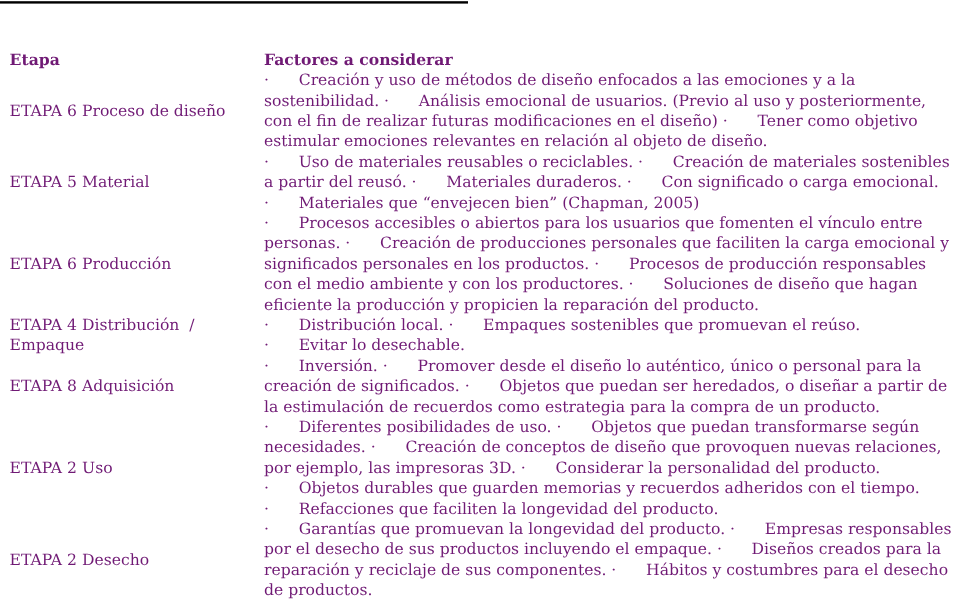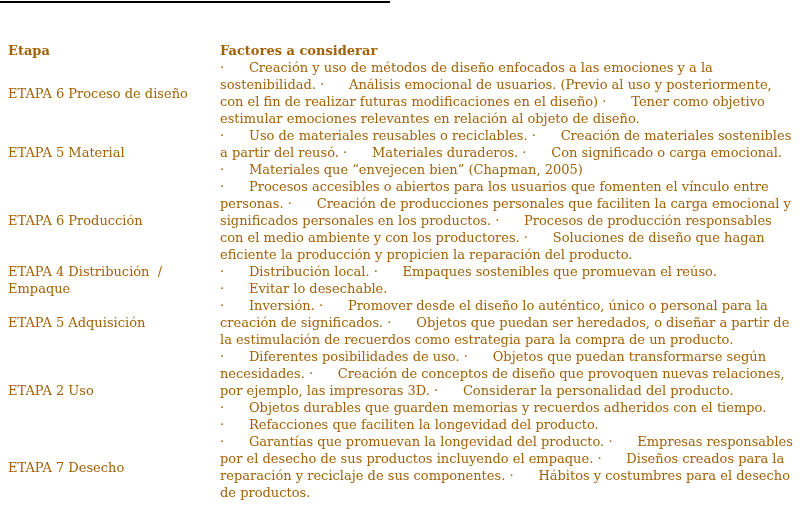--- a/index.html
+++ b/index.html
@@ -5,21 +5,21 @@
   html, body {
     margin: 0;
     padding: 0;
     background: #ffffff;
   }
   .page {
     position: relative;
     width: 803px;
     height: 508px;
     background: #ffffff;
-    color: #a16207;
+    color: #701a75;
     font-family: "DejaVu Serif", serif;
     font-size: 13px;
     line-height: 17px;
     overflow: hidden;
   }
   .top-rule {
     position: absolute;
     top: 1px;
     left: 0;
     width: 390px;
@@ -82,28 +82,28 @@
       </tr>
 
       <tr>
         <td class="col-etapa cell-text">ETAPA 4 Distribución&nbsp; /
 Empaque</td>
         <td class="col-fact cell-text">·&nbsp;&nbsp;&nbsp;&nbsp;&nbsp;&nbsp;Distribución local. ·&nbsp;&nbsp;&nbsp;&nbsp;&nbsp;&nbsp;Empaques sostenibles que promuevan el reúso.
 ·&nbsp;&nbsp;&nbsp;&nbsp;&nbsp;&nbsp;Evitar lo desechable.</td>
       </tr>
 
       <tr>
-        <td class="col-etapa cell-text">ETAPA 5 Adquisición</td>
+        <td class="col-etapa cell-text">ETAPA 8 Adquisición</td>
         <td class="col-fact cell-text">·&nbsp;&nbsp;&nbsp;&nbsp;&nbsp;&nbsp;Inversión. ·&nbsp;&nbsp;&nbsp;&nbsp;&nbsp;&nbsp;Promover desde el diseño lo auténtico, único o personal para la creación de significados. ·&nbsp;&nbsp;&nbsp;&nbsp;&nbsp;&nbsp;Objetos que puedan ser heredados, o diseñar a partir de la estimulación de recuerdos como estrategia para la compra de un producto.</td>
       </tr>
 
       <tr>
         <td class="col-etapa cell-text">ETAPA 2 Uso</td>
         <td class="col-fact cell-text">·&nbsp;&nbsp;&nbsp;&nbsp;&nbsp;&nbsp;Diferentes posibilidades de uso. ·&nbsp;&nbsp;&nbsp;&nbsp;&nbsp;&nbsp;Objetos que puedan transformarse según necesidades. ·&nbsp;&nbsp;&nbsp;&nbsp;&nbsp;&nbsp;Creación de conceptos de diseño que provoquen nuevas relaciones, por ejemplo, las impresoras 3D. ·&nbsp;&nbsp;&nbsp;&nbsp;&nbsp;&nbsp;Considerar la personalidad del producto. ·&nbsp;&nbsp;&nbsp;&nbsp;&nbsp;&nbsp;Objetos durables que guarden memorias y recuerdos adheridos con el tiempo. ·&nbsp;&nbsp;&nbsp;&nbsp;&nbsp;&nbsp;Refacciones que faciliten la longevidad del producto.</td>
       </tr>
 
       <tr>
-        <td class="col-etapa cell-text">ETAPA 7 Desecho</td>
+        <td class="col-etapa cell-text">ETAPA 2 Desecho</td>
         <td class="col-fact cell-text">·&nbsp;&nbsp;&nbsp;&nbsp;&nbsp;&nbsp;Garantías que promuevan la longevidad del producto. ·&nbsp;&nbsp;&nbsp;&nbsp;&nbsp;&nbsp;Empresas responsables por el desecho de sus productos incluyendo el empaque. ·&nbsp;&nbsp;&nbsp;&nbsp;&nbsp;&nbsp;Diseños creados para la reparación y reciclaje de sus componentes. ·&nbsp;&nbsp;&nbsp;&nbsp;&nbsp;&nbsp;Hábitos y costumbres para el desecho de productos.</td>
       </tr>
     </tbody>
   </table>
 </div>
 
 </body></html>

